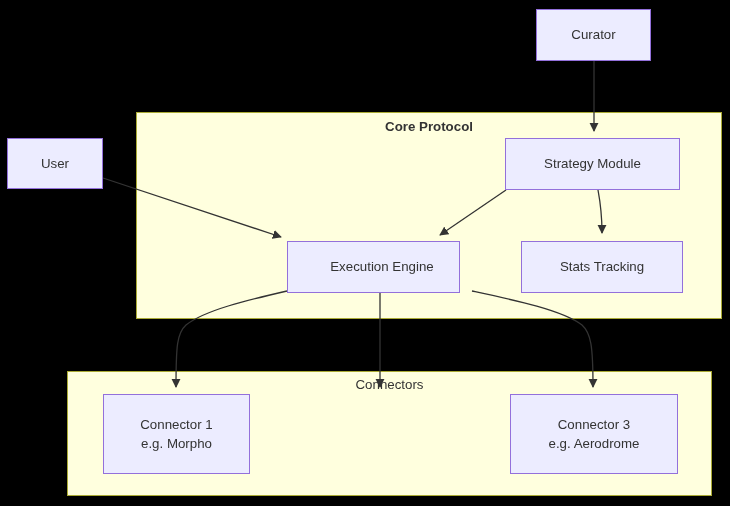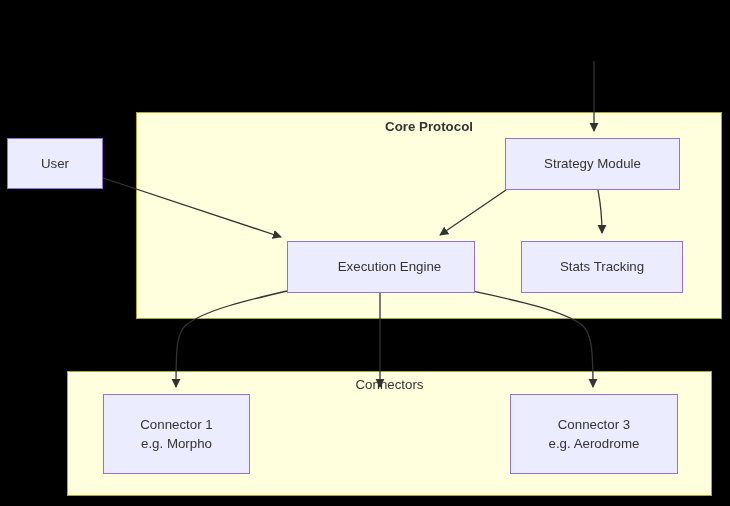--- a/index.html
+++ b/index.html
@@ -93,30 +93,33 @@
 
     <path class="edge-path" d="M 598,190 C 601,206 602,216 602,233" marker-end="url(#arrowhead)"></path>
 
     <path class="edge-path" d="M 287,291 C 248,300 205,310 186,325 C 177,333 176,346 176,387" marker-end="url(#arrowhead)"></path>
 
     <path class="edge-path" d="M 380,293 L 380,387" marker-end="url(#arrowhead)"></path>
 
     <path class="edge-path" d="M 472,291 C 514,300 562,310 582,325 C 591,333 593,346 593,387" marker-end="url(#arrowhead)"></path>
   </svg>
 
+  <div class="node" style="left:536px; top:9px; width:115px; height:52px;">
+    <span>Curator</span>
+  </div>
 
   <div class="node" style="left:7px; top:138px; width:96px; height:51px;">
     <span>User</span>
   </div>
 
   <div class="node" style="left:505px; top:138px; width:175px; height:52px;">
     <span>Strategy Module</span>
   </div>
 
-  <div class="node" style="left:287px; top:241px; width:188px; height:52px;padding-left:17px;">
+  <div class="node" style="left:287px; top:241px; width:173px; height:52px;padding-left:17px;">
     <span>Execution Engine</span>
   </div>
 
   <div class="node" style="left:521px; top:241px; width:162px; height:52px;">
     <span>Stats Tracking</span>
   </div>
 
   <div class="node" style="left:103px; top:394px; width:147px; height:80px;">
     <span>Connector 1</span>
     <span class="line2">e.g. Morpho</span>

